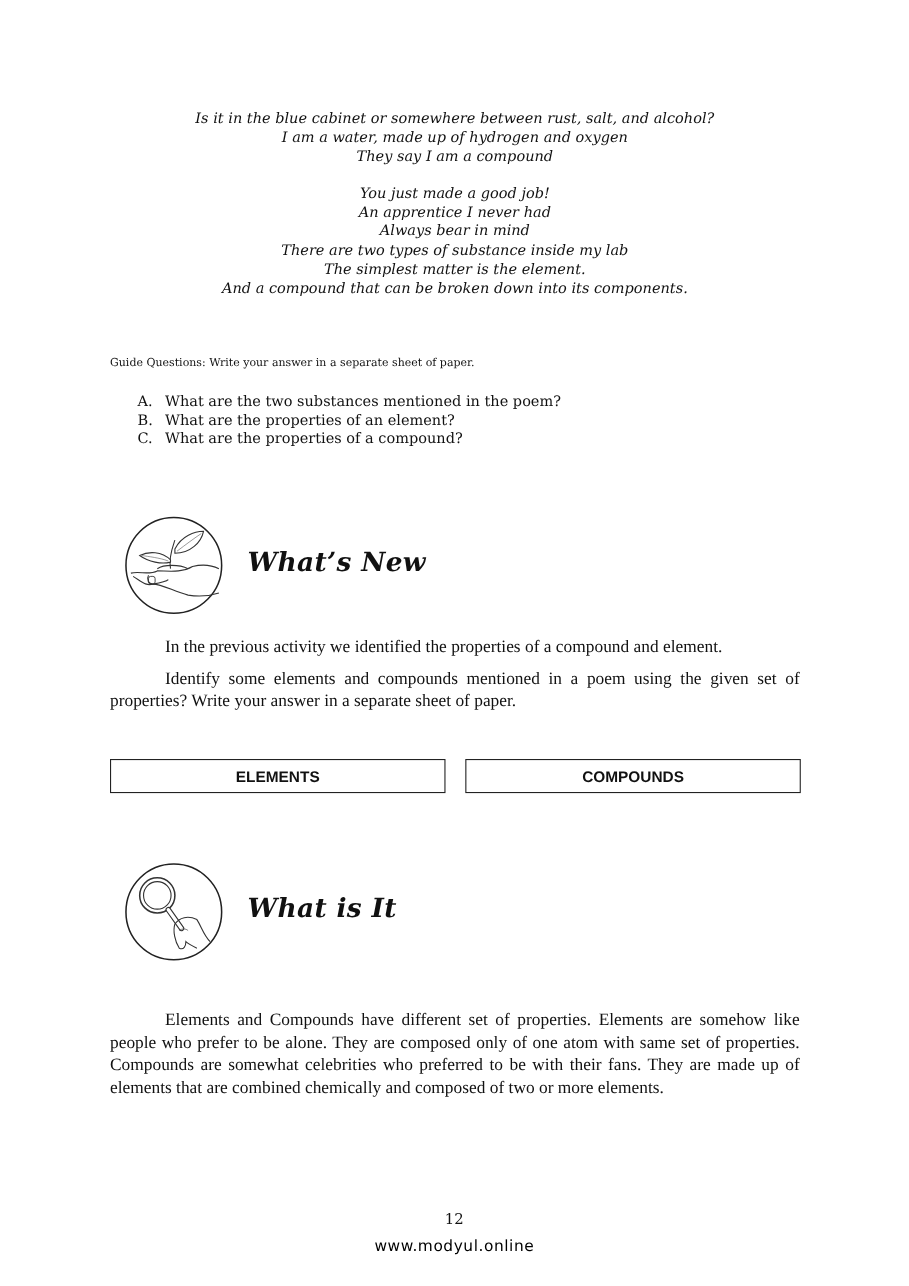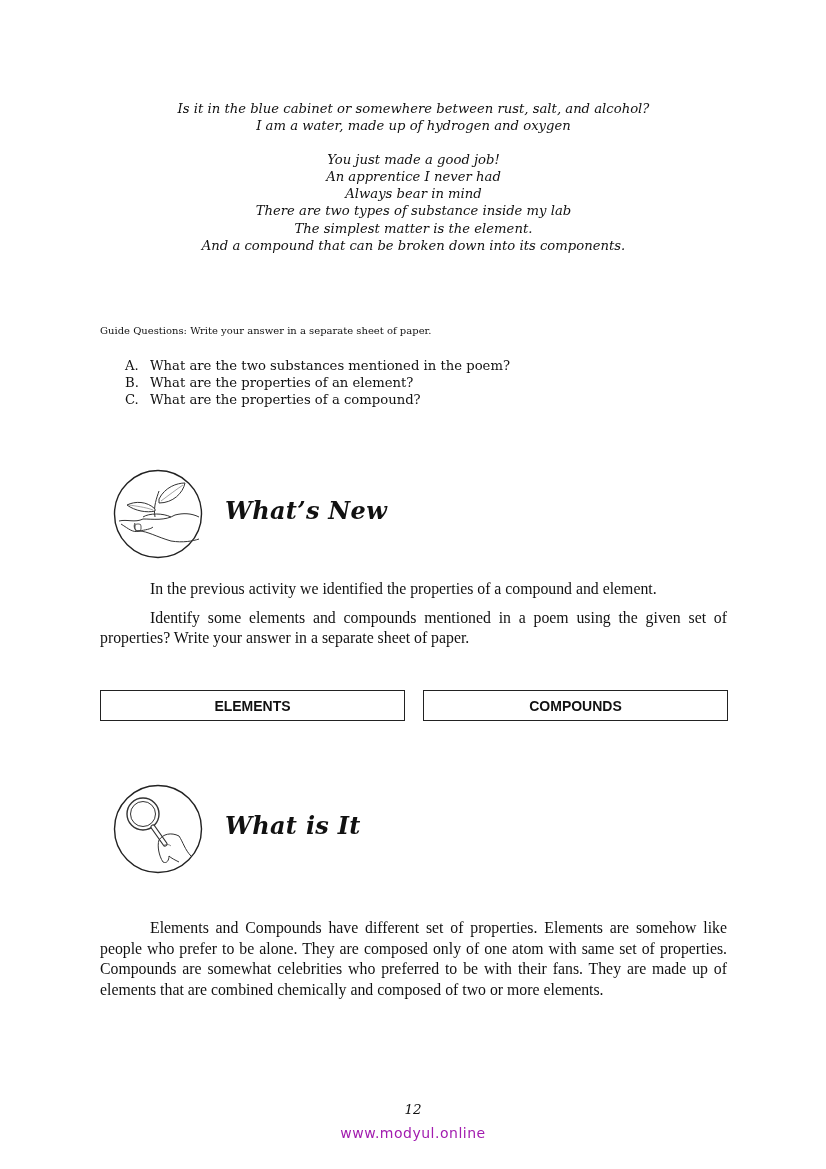--- a/index.html
+++ b/index.html
@@ -9,29 +9,30 @@
   .poem .gap { height: 17px; }
   .guide { position: absolute; left: 100px; top: 322px; font-family: "DejaVu Serif", serif; font-size: 10px; line-height: 17px; }
   .qlist { position: absolute; left: 125px; top: 357px; font-family: "DejaVu Serif", serif; font-size: 13.2px; line-height: 17.2px; }
   .qlist .q { display: flex; white-space: nowrap; }
   .qlist .ql { width: 25px; }
   .icon-circle { position: absolute; width: 90px; height: 90px; }
   .section-title { position: absolute; font-family: "DejaVu Serif", serif; font-weight: bold; font-style: italic; font-size: 24px; letter-spacing: 0.3px; }
   .para { position: absolute; left: 100px; width: 627px; font-family: "Liberation Serif", serif; font-size: 15.8px; line-height: 20.6px; text-align: justify; }
   .para p { margin: 0; text-indent: 50px; }
   .box { position: absolute; top: 690px; height: 31px; border: 1.3px solid #222; box-sizing: border-box; display: flex; align-items: center; justify-content: center; font-family: "Liberation Sans", sans-serif; font-weight: bold; font-size: 14px; }
-  .pagenum { position: absolute; top: 1101px; left: 0; width: 826px; text-align: center; font-family: "DejaVu Serif", serif; font-size: 13.5px; font-style: italic; }
-  .watermark { position: absolute; top: 1125px; left: 0; width: 826px; text-align: center; font-family: "DejaVu Sans", sans-serif; font-size: 14px; color: #a21caf; letter-spacing: 0.5px; }
+  .pagenum { position: absolute; top: 1101px; left: 0; width: 826px; text-align: center; font-family: "DejaVu Serif", serif; font-size: 13.5px; }
+  .watermark { position: absolute; top: 1125px; left: 0; width: 826px; text-align: center; font-family: "DejaVu Sans", sans-serif; font-size: 14px; color: #000000; letter-spacing: 0.5px; }
 </style>
 </head>
 <body>
 
 <div class="poem">
   <span class="line">Is it in the blue cabinet or somewhere between rust, salt, and alcohol?</span>
   <span class="line">I am a water, made up of hydrogen and oxygen</span>
+  <span class="line">They say I am a compound</span>
   <div class="gap"></div>
   <span class="line">You just made a good job!</span>
   <span class="line">An apprentice I never had</span>
   <span class="line">Always bear in mind</span>
   <span class="line">There are two types of substance inside my lab</span>
   <span class="line">The simplest matter is the element.</span>
   <span class="line">And a compound that can be broken down into its components.</span>
 </div>
 
 <div class="guide">Guide Questions: Write your answer in a separate sheet of paper.</div>

